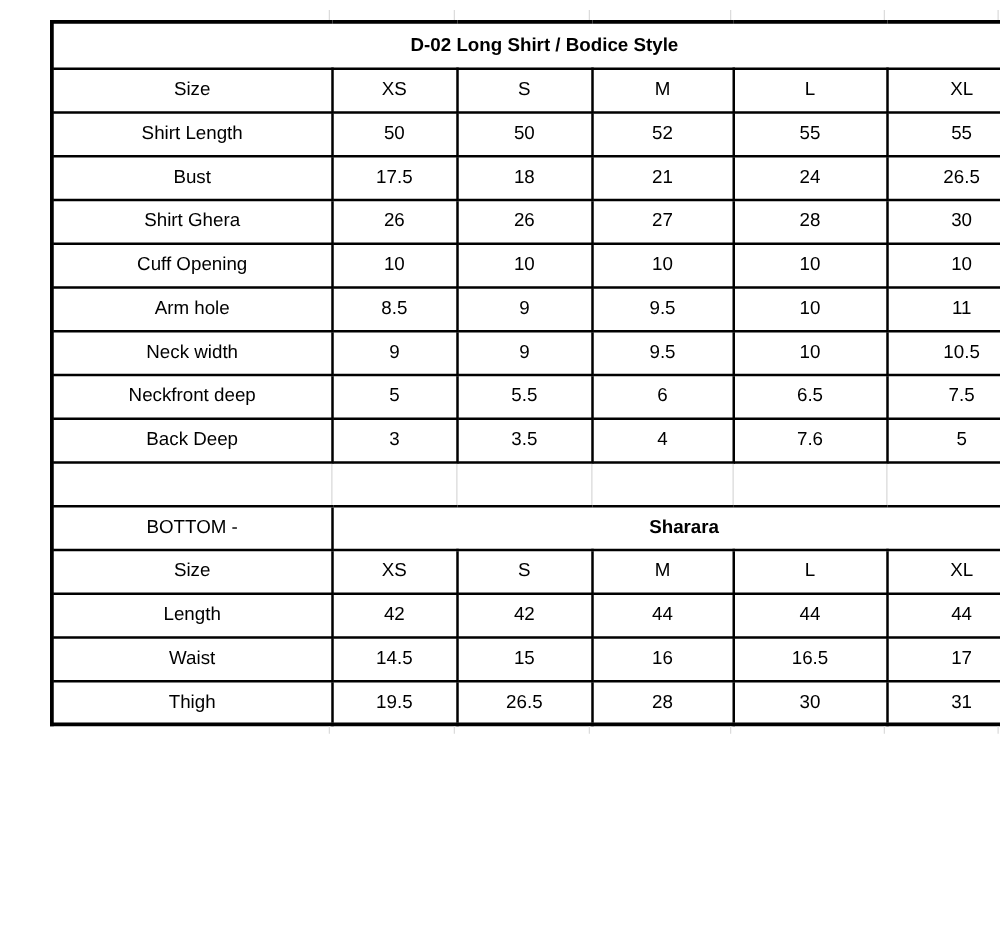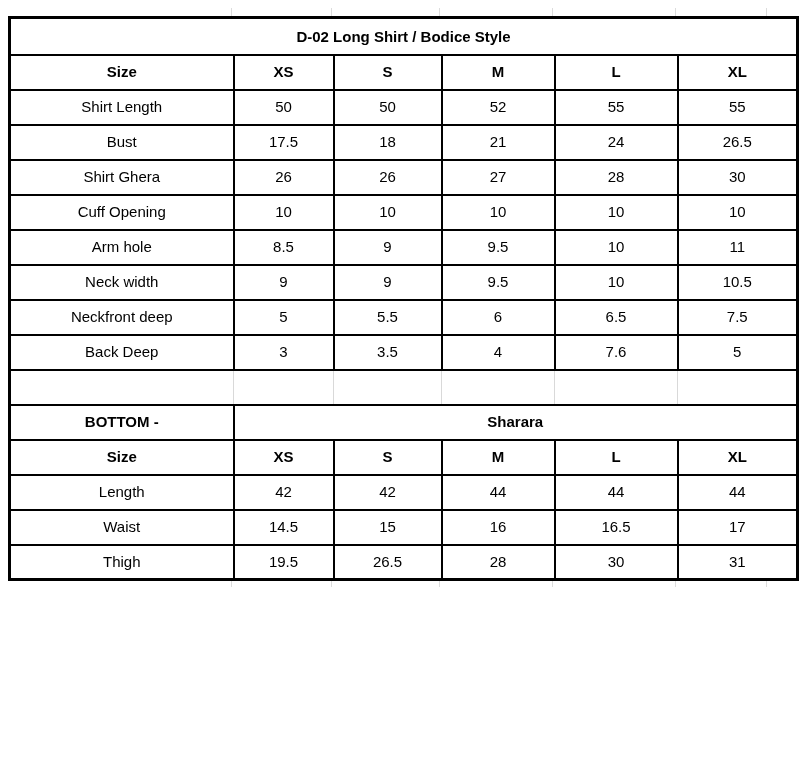--- a/index.html
+++ b/index.html
@@ -12,20 +12,21 @@
     color: #000000;
     overflow: hidden;
   }
   .sheet {
     position: relative;
     width: 736px;
     height: 757px;
     box-sizing: border-box;
     padding: 8px 0 0 8px;
     background: #ffffff;
+    margin-left: 32px;
   }
   
   .strip {
     display: flex;
     width: 788px;
   }
   .strip-top { height: 8px; }
   .strip-bottom { height: 6px; }
   .ghost {
     box-sizing: border-box;
@@ -51,21 +52,21 @@
     overflow: hidden;
     white-space: nowrap;
   }
   tr.grid-row { height: 35px; }
   tr.title-row { height: 37px; }
   td.title-cell {
     font-weight: bold;
     font-size: 16px;
   }
   td.hdr {
-    font-weight: bold;
+    font-weight: normal;
     font-size: 15px;
   }
   td.style-cell {
     font-weight: bold;
     font-size: 14.5px;
   }
   
   tr.spacer-row { height: 35px; }
   tr.spacer-row td {
     border-left: 1px solid #d9d9d9;

